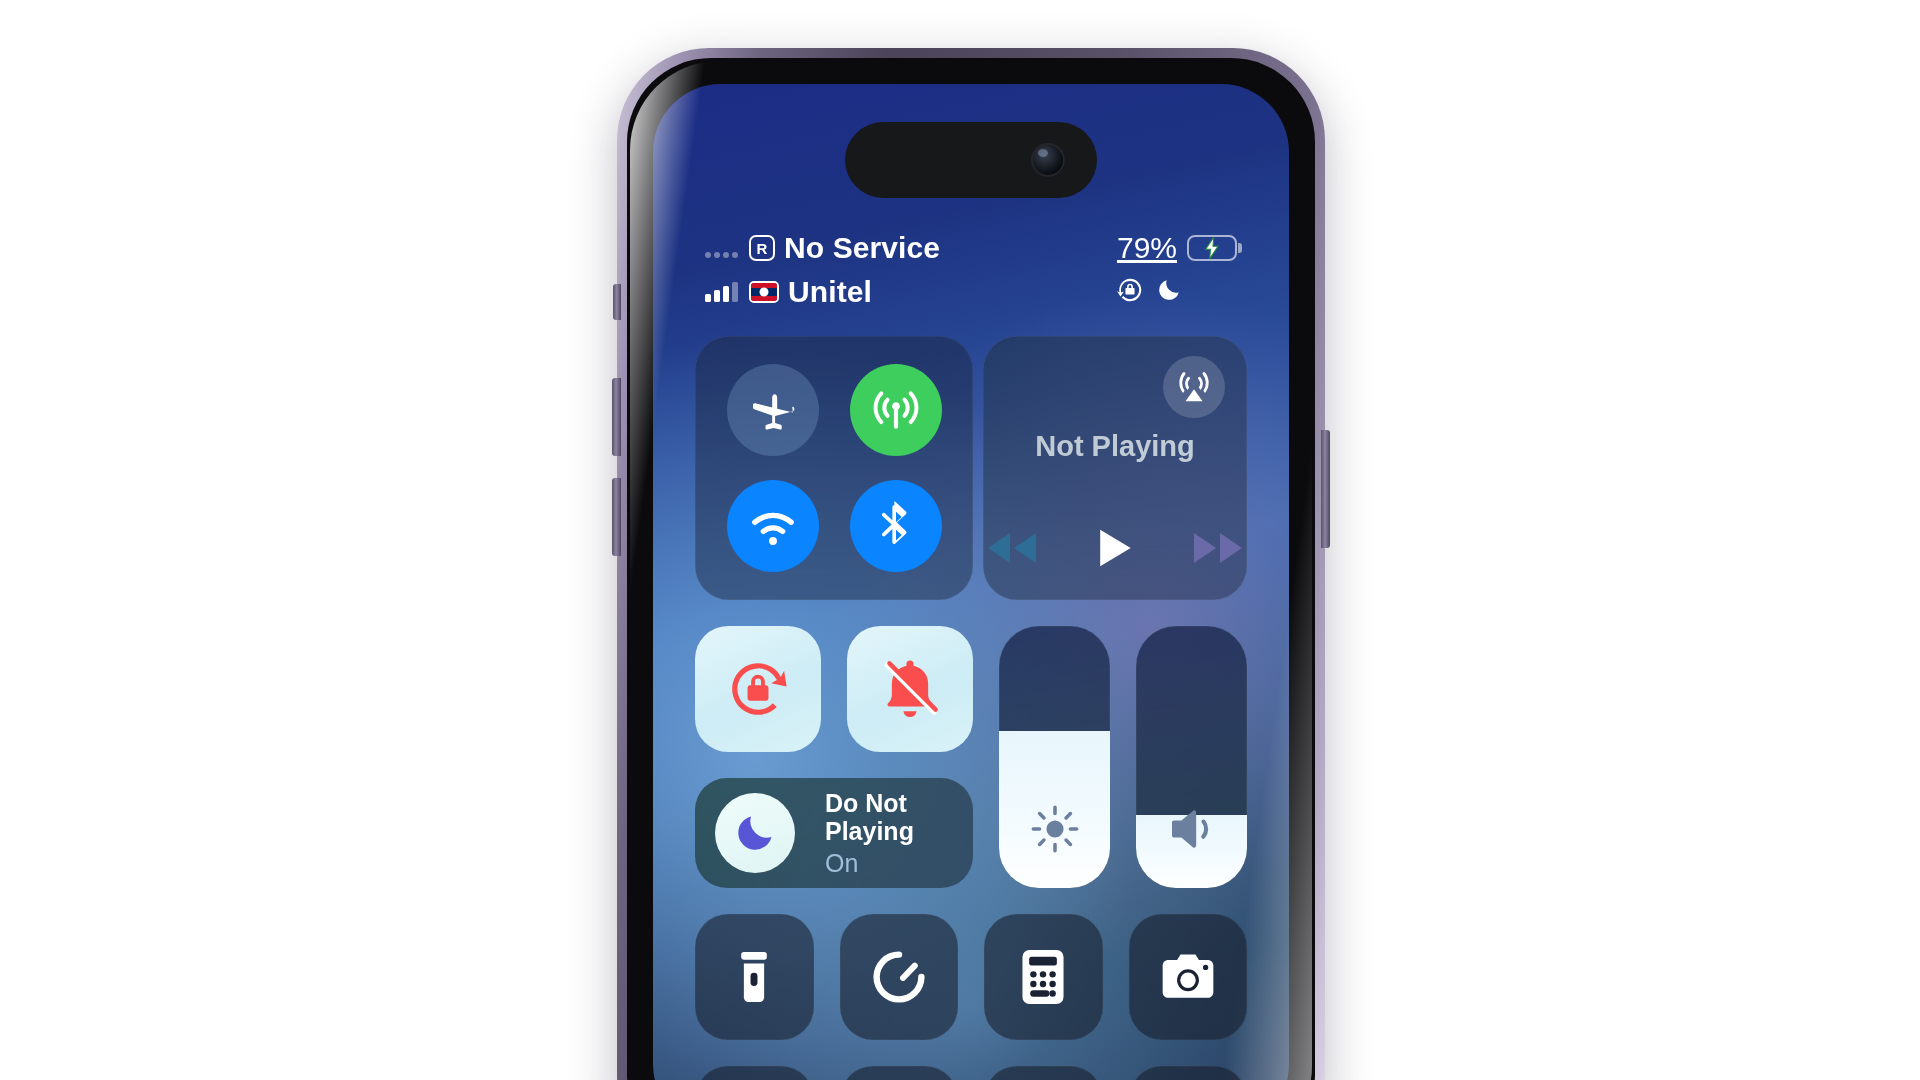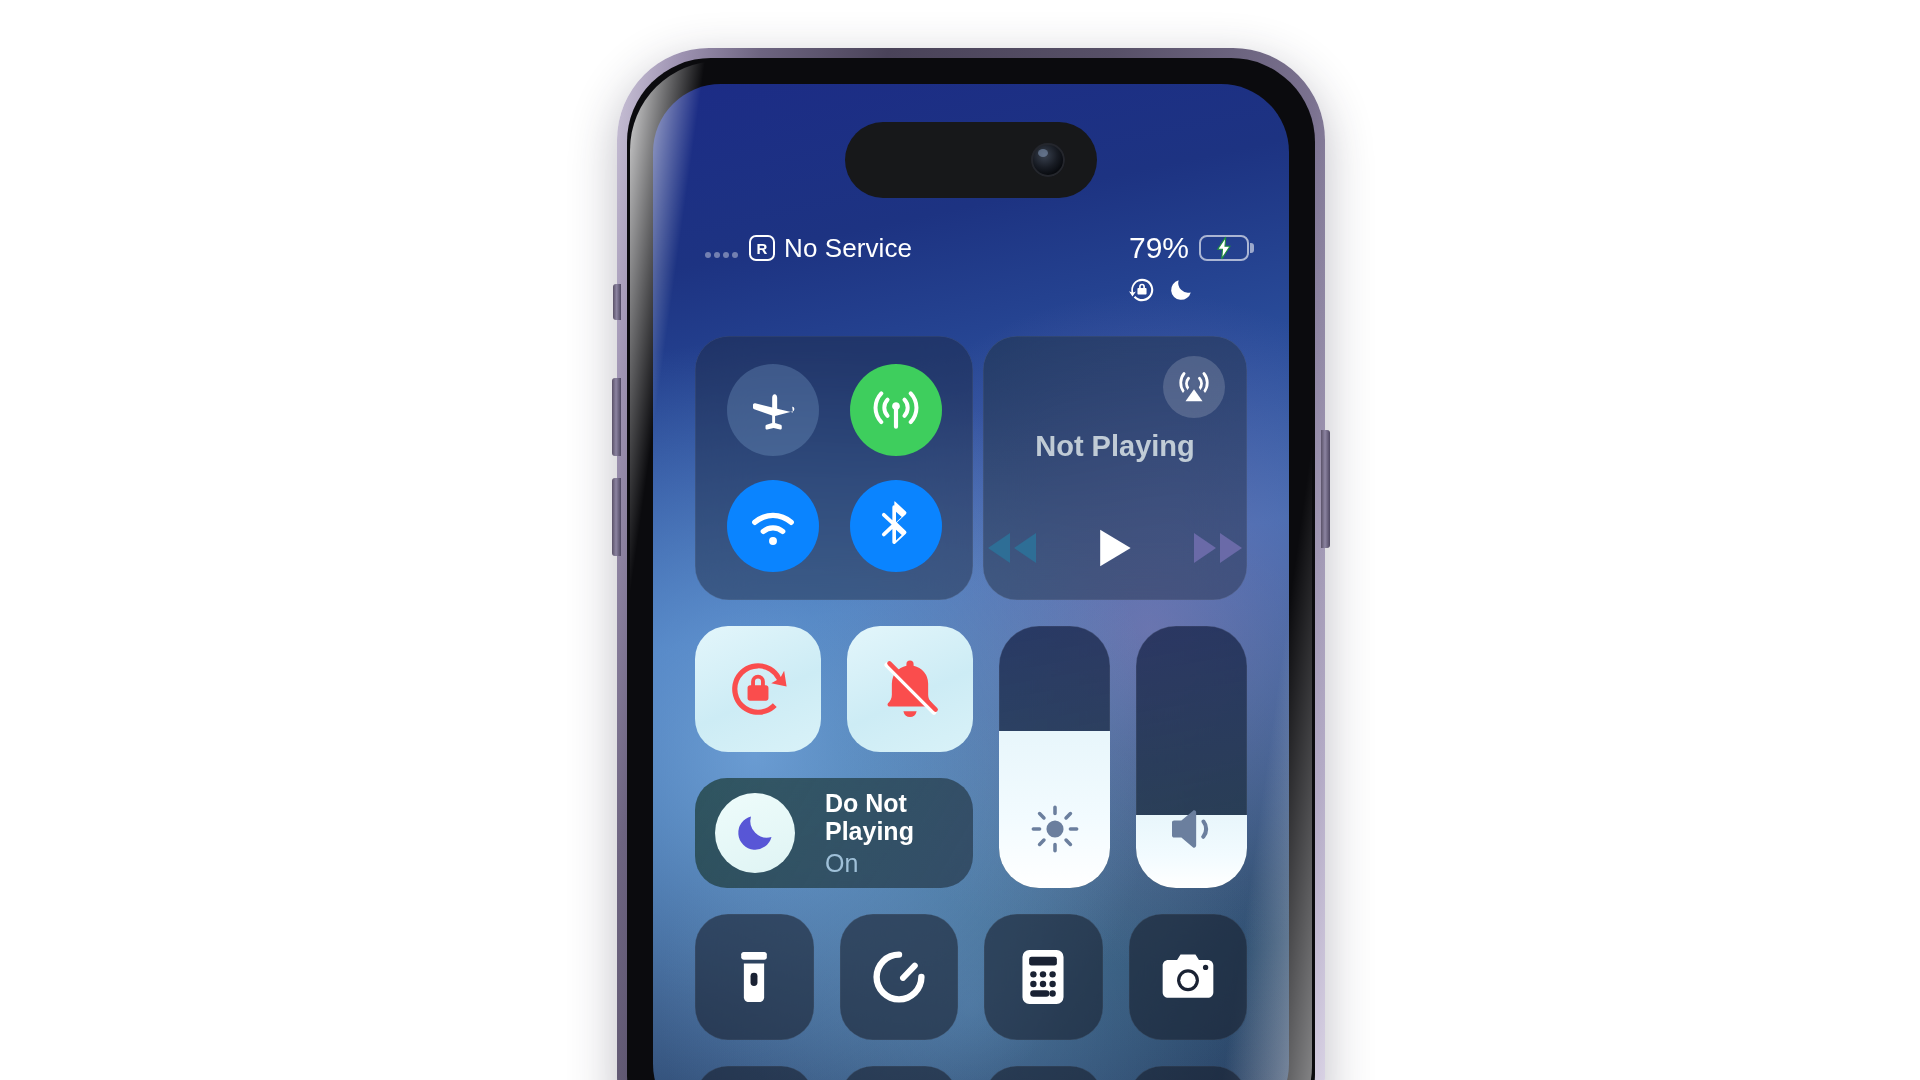--- a/index.html
+++ b/index.html
@@ -54,42 +54,42 @@
           background:radial-gradient(circle at 40% 36%,#3a4250 0%,#181c24 42%,#05070b 72%);
           box-shadow:inset 0 0 0 2px #24262c; }
   #lens::after { content:""; position:absolute; left:7px; top:6px; width:10px; height:8px;
           border-radius:50%; background:rgba(150,175,210,.45); }
 
   
   #statusbar { position:absolute; left:0; right:0; top:142px; height:96px; z-index:5;
                color:#fff; }
   .sb-col { position:absolute; }
   #sb-left { left:52px; top:0; }
-  #sb-right{ right:40px; top:0; text-align:right; }
+  #sb-right{ right:52px; top:0; text-align:right;text-decoration:underline; }
 
   .sb-row { display:flex; align-items:center; height:44px; }
   #sb-right .sb-row { justify-content:flex-end; }
 
   .bars { display:flex; align-items:flex-end; gap:3px; height:20px; margin-right:11px; }
   .bars i { width:6px; border-radius:1.6px; background:#fff; display:block; }
   .bars.dots i { height:6px !important; border-radius:50%; background:rgba(255,255,255,.38); }
   .bars i.b1{height:8px}.bars i.b2{height:12px}.bars i.b3{height:16px}
   .bars i.b4{height:20px;background:rgba(255,255,255,.38)}
 
   .badge-r { width:26px; height:26px; border:2.4px solid #fff; border-radius:7px;
              display:flex; align-items:center; justify-content:center;
              font-size:15px; font-weight:700; line-height:1; margin-right:9px; }
   .flag { width:30px; height:22px; border:2.2px solid #fff; border-radius:5px;
           margin-right:9px; overflow:hidden; display:flex; flex-direction:column; }
   .flag .fs { height:27%; background:#ce1126; }
   .flag .fm { height:46%; background:#002868; position:relative; }
   .flag .fm::after { content:""; position:absolute; left:50%; top:50%;
           transform:translate(-50%,-50%); width:9px; height:9px; border-radius:50%;
           background:#fff; }
-  .carrier { font-size:26px; font-weight:400; letter-spacing:.1px; }
+  .carrier { font-size:30px; font-weight:700; letter-spacing:.1px; }
 
   .batt-pct { font-size:30px; font-weight:500; margin-right:10px; }
   .batt { position:relative; width:50px; height:26px; border-radius:8px;
           border:2.4px solid rgba(255,255,255,.62); padding:2.4px; }
   .batt::after { content:""; position:absolute; right:-7px; top:50%;
           transform:translateY(-50%); width:4px; height:10px; border-radius:0 3px 3px 0;
           background:rgba(255,255,255,.55); }
   .batt-fill { height:100%; border-radius:4px; background:#34c759; }
   .bolt { position:absolute; left:50%; top:50%; transform:translate(-50%,-50%);
           width:26px; height:26px; }
@@ -198,20 +198,34 @@
             <div class="sb-row">
               <span class="bars dots">
                 <i></i>
                   <i></i>
                   <i></i>
                   <i></i>
               </span>
               <span class="badge-r">R</span>
               <span class="carrier">No Service</span>
             </div>
+            <div class="sb-row">
+              <span class="bars">
+                <i class="b1"></i>
+                  <i class="b2"></i>
+                  <i class="b3"></i>
+                  <i class="b4"></i>
+              </span>
+              <span class="flag">
+                <span class="fs"></span>
+                  <span class="fm"></span>
+                  <span class="fs"></span>
+              </span>
+              <span class="carrier">Unitel</span>
+            </div>
           </div>
 
           <div class="sb-col" id="sb-right">
             <div class="sb-row">
               <span class="batt-pct">79%</span>
               <span class="batt">
                 <span class="batt-fill" id="battfill" style="width: 79%; background: rgb(52, 199, 89);"></span>
                 <svg class="bolt" viewBox="0 0 24 24">
                   <path d="M13.6 2 6.2 13.2h4.4L9.9 22l7.6-11.6h-4.6z" fill="#fff" stroke="#1e8f3b" stroke-width="1"></path>
                 </svg>

